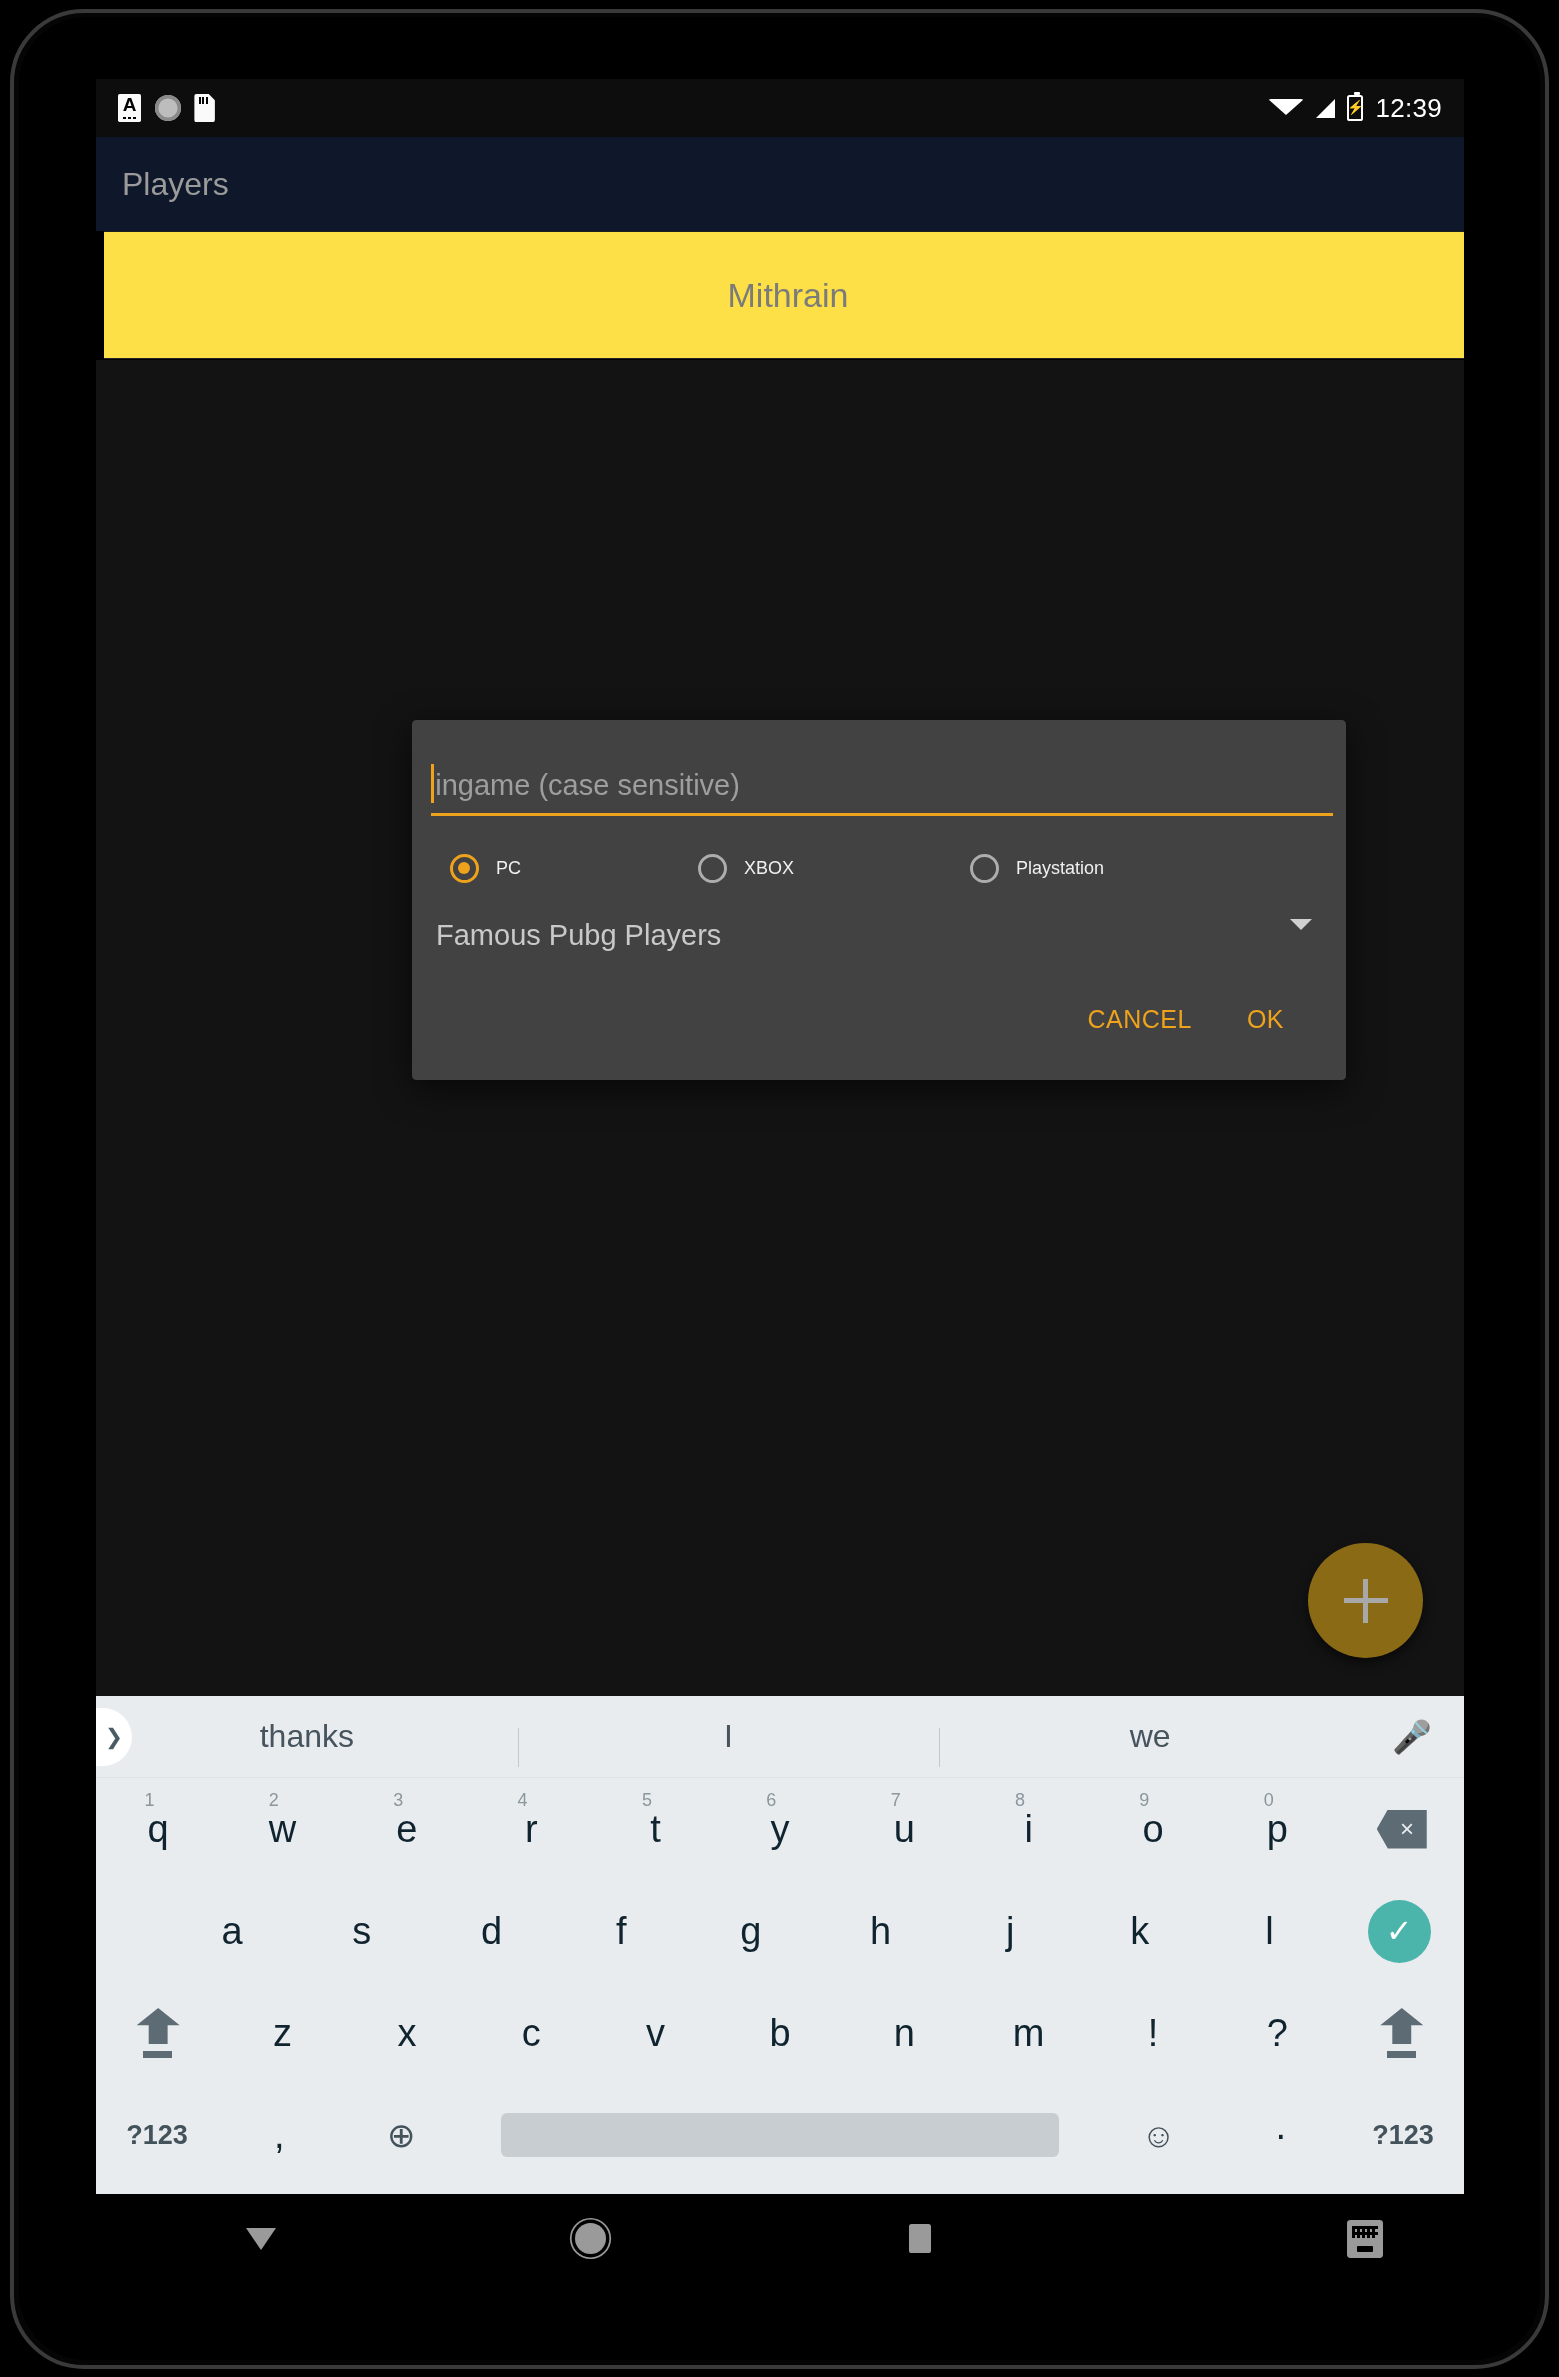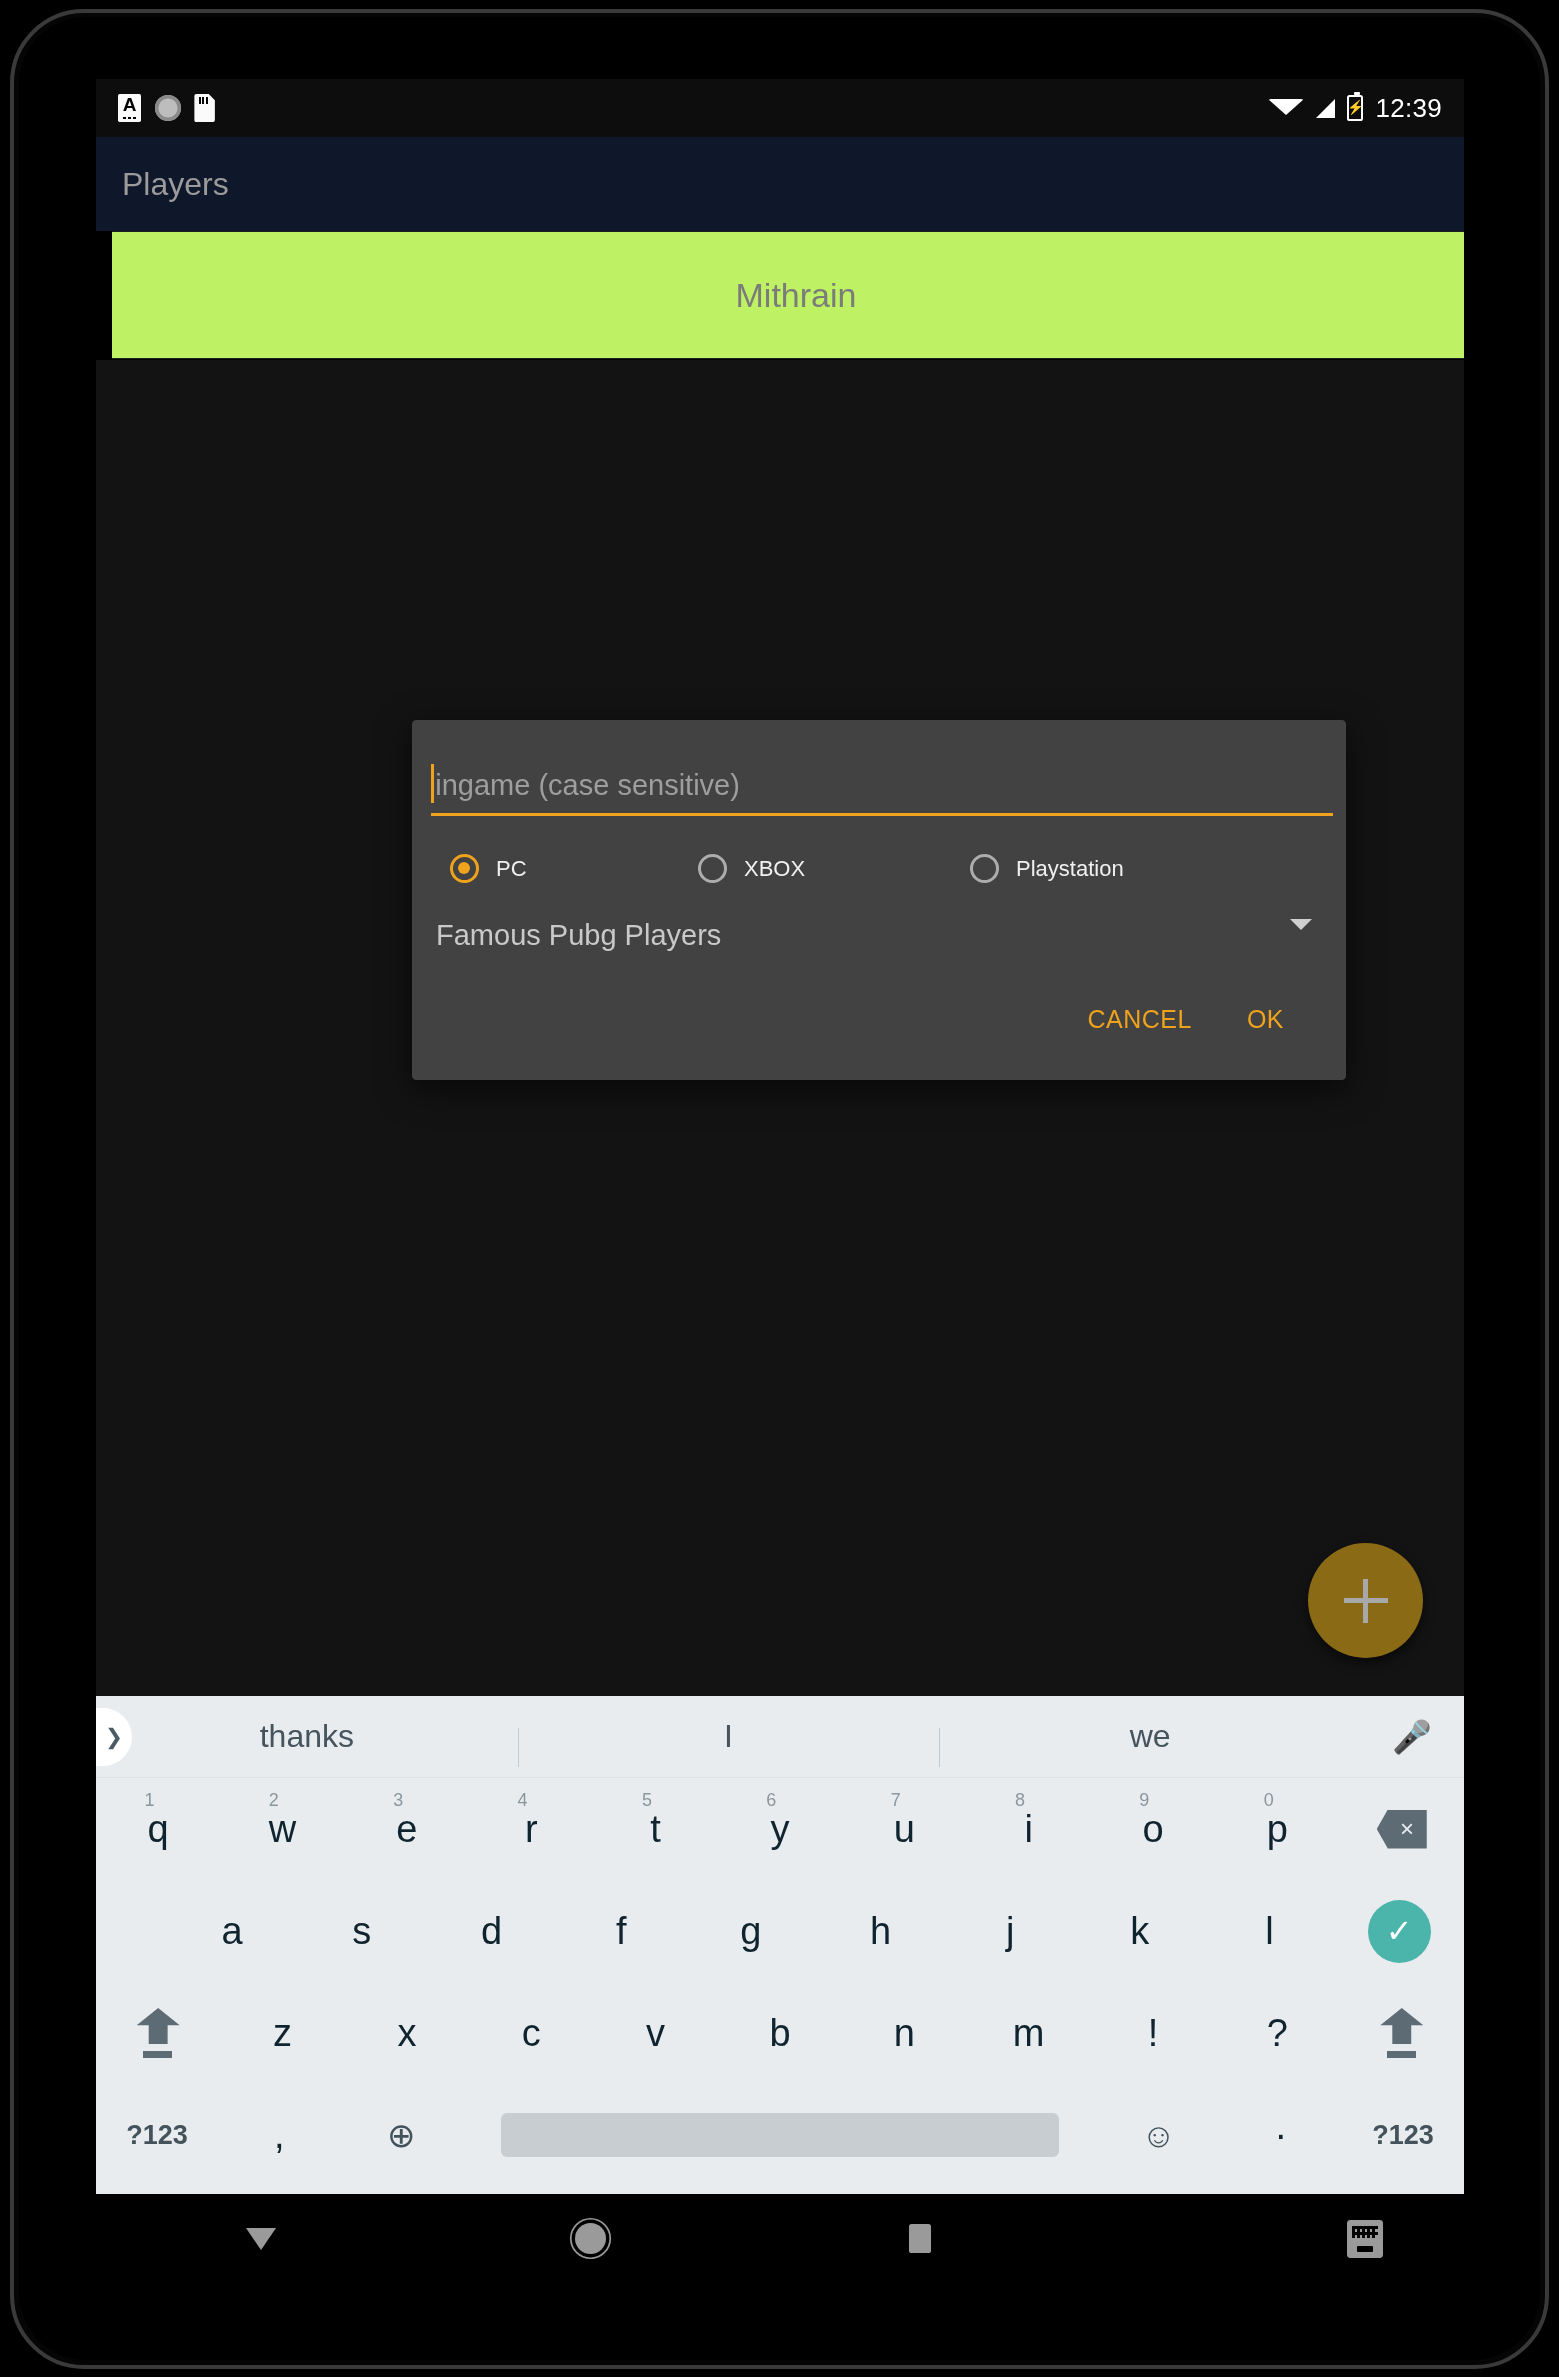--- a/index.html
+++ b/index.html
@@ -104,23 +104,23 @@
     position: absolute; left: 0; top: 58px;
     width: 100%; height: 94px;
     background: #0f172a;
     display: flex; align-items: center;
     padding-left: 26px;
   }
   #appbar .title { color: #9b9b9b; font-size: 32px; }
 
   
   #tabstrip {
-    position: absolute; left: 16px; top: 152px;
+    position: absolute; left: 8px; top: 152px;
     width: 100%; height: 128px;
-    background: #bef264;
+    background: #fde047;
     border-top: 0.9px solid #1e1e1e;
     border-bottom: 0.9px solid #222;
     display: flex; align-items: center; justify-content: center;
   }
   #tabstrip .tab { color: #7b7b7b; font-size: 34px; }
 
   
   #content {
     position: absolute; left: 0; top: 281px;
     width: 100%; bottom: 498px;
@@ -182,21 +182,21 @@
   .radio:nth-child(2) { width: 272px; }
   .radio-dot {
     width: 29px; height: 29px; border-radius: 50%;
     border: 3.4px solid #adadad; position: relative; margin-right: 17px;
   }
   .radio.selected .radio-dot { border-color: #efa31d; }
   .radio.selected .radio-dot::after {
     content: ""; position: absolute; left: 5.1px; top: 5.1px;
     width: 12px; height: 12px; border-radius: 50%; background: #efa31d;
   }
-  .radio-label { color: #f0f0f0; font-size: 22px; }
+  .radio-label { color: #f0f0f0; font-size: 18px; }
 
   .dlg-spinner {
     display: flex; align-items: flex-start;
     padding: 36px 34px 0 24px;
   }
   .spinner-text { color: #c9c9c9; font-size: 29px; }
   .spinner-arrow {
     margin-left: auto;
     width: 0; height: 0;
     border-left: 11px solid transparent; border-right: 11px solid transparent;

